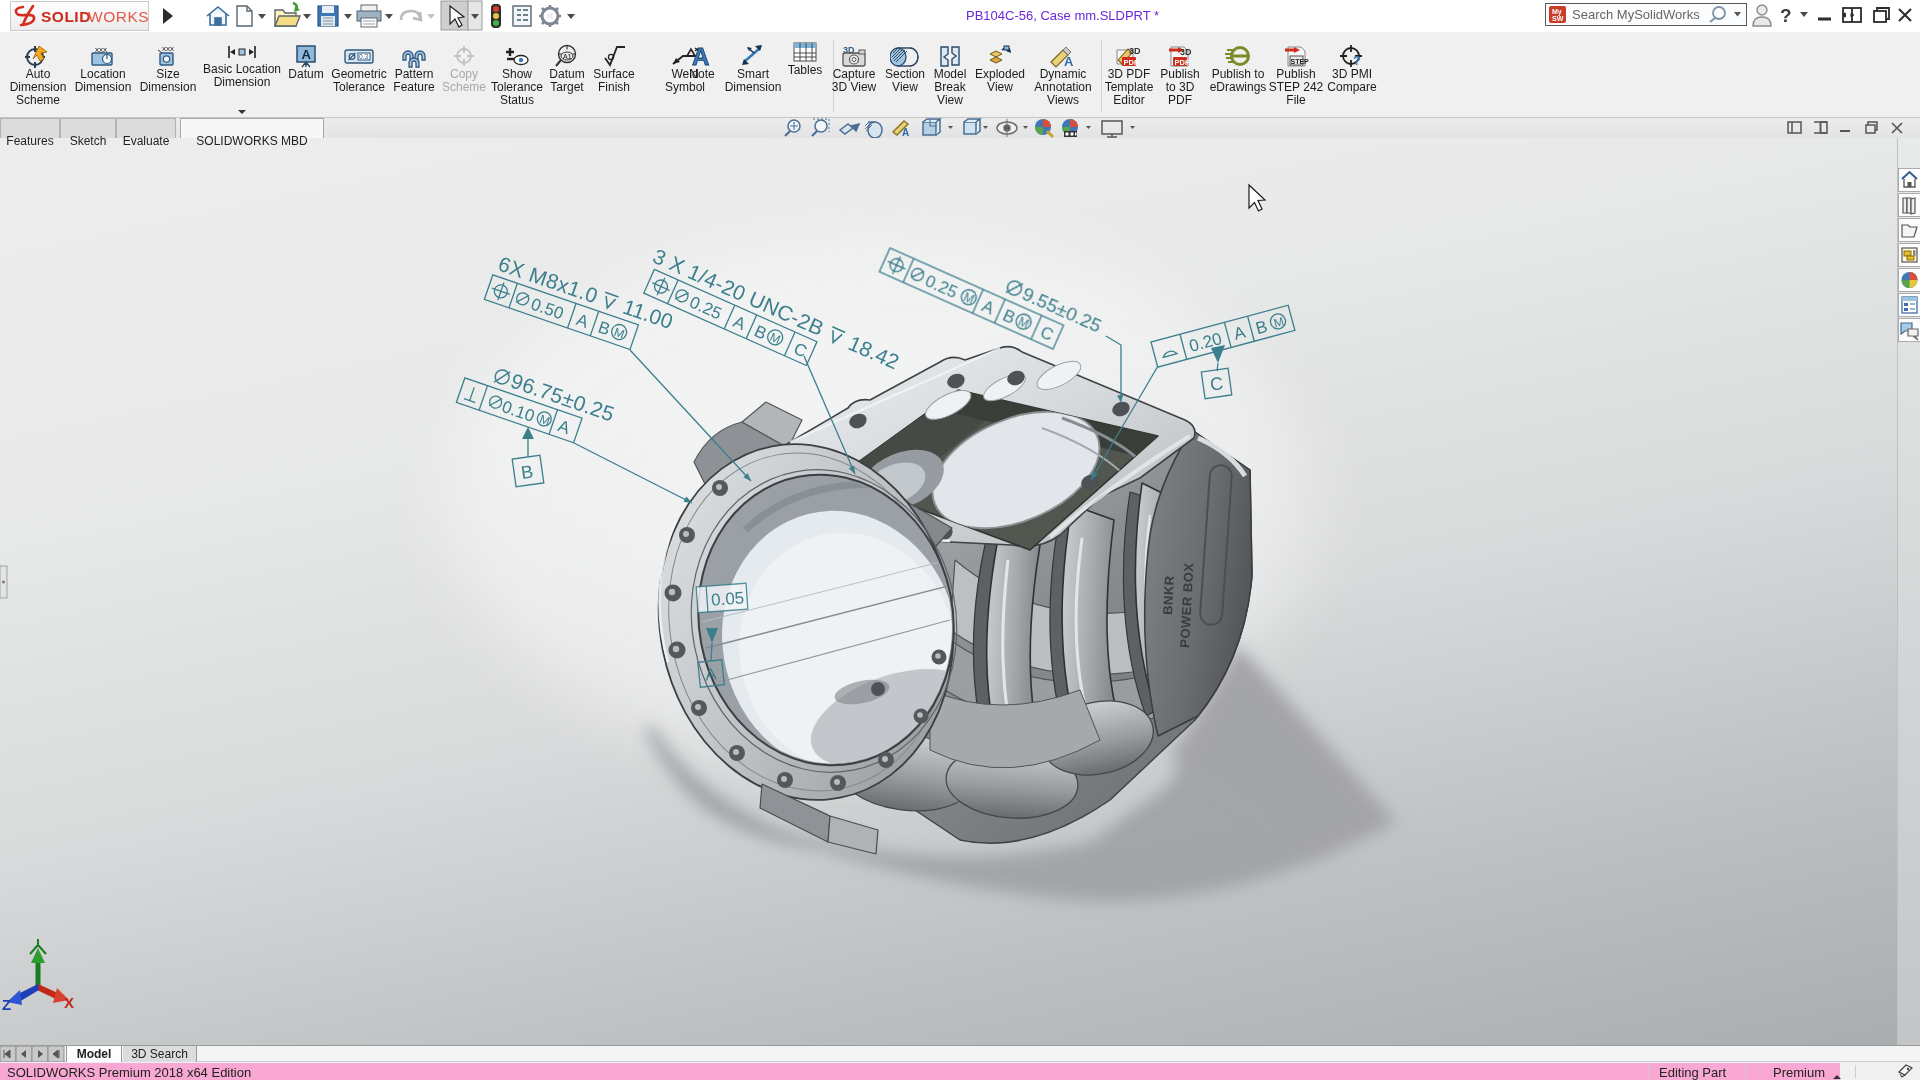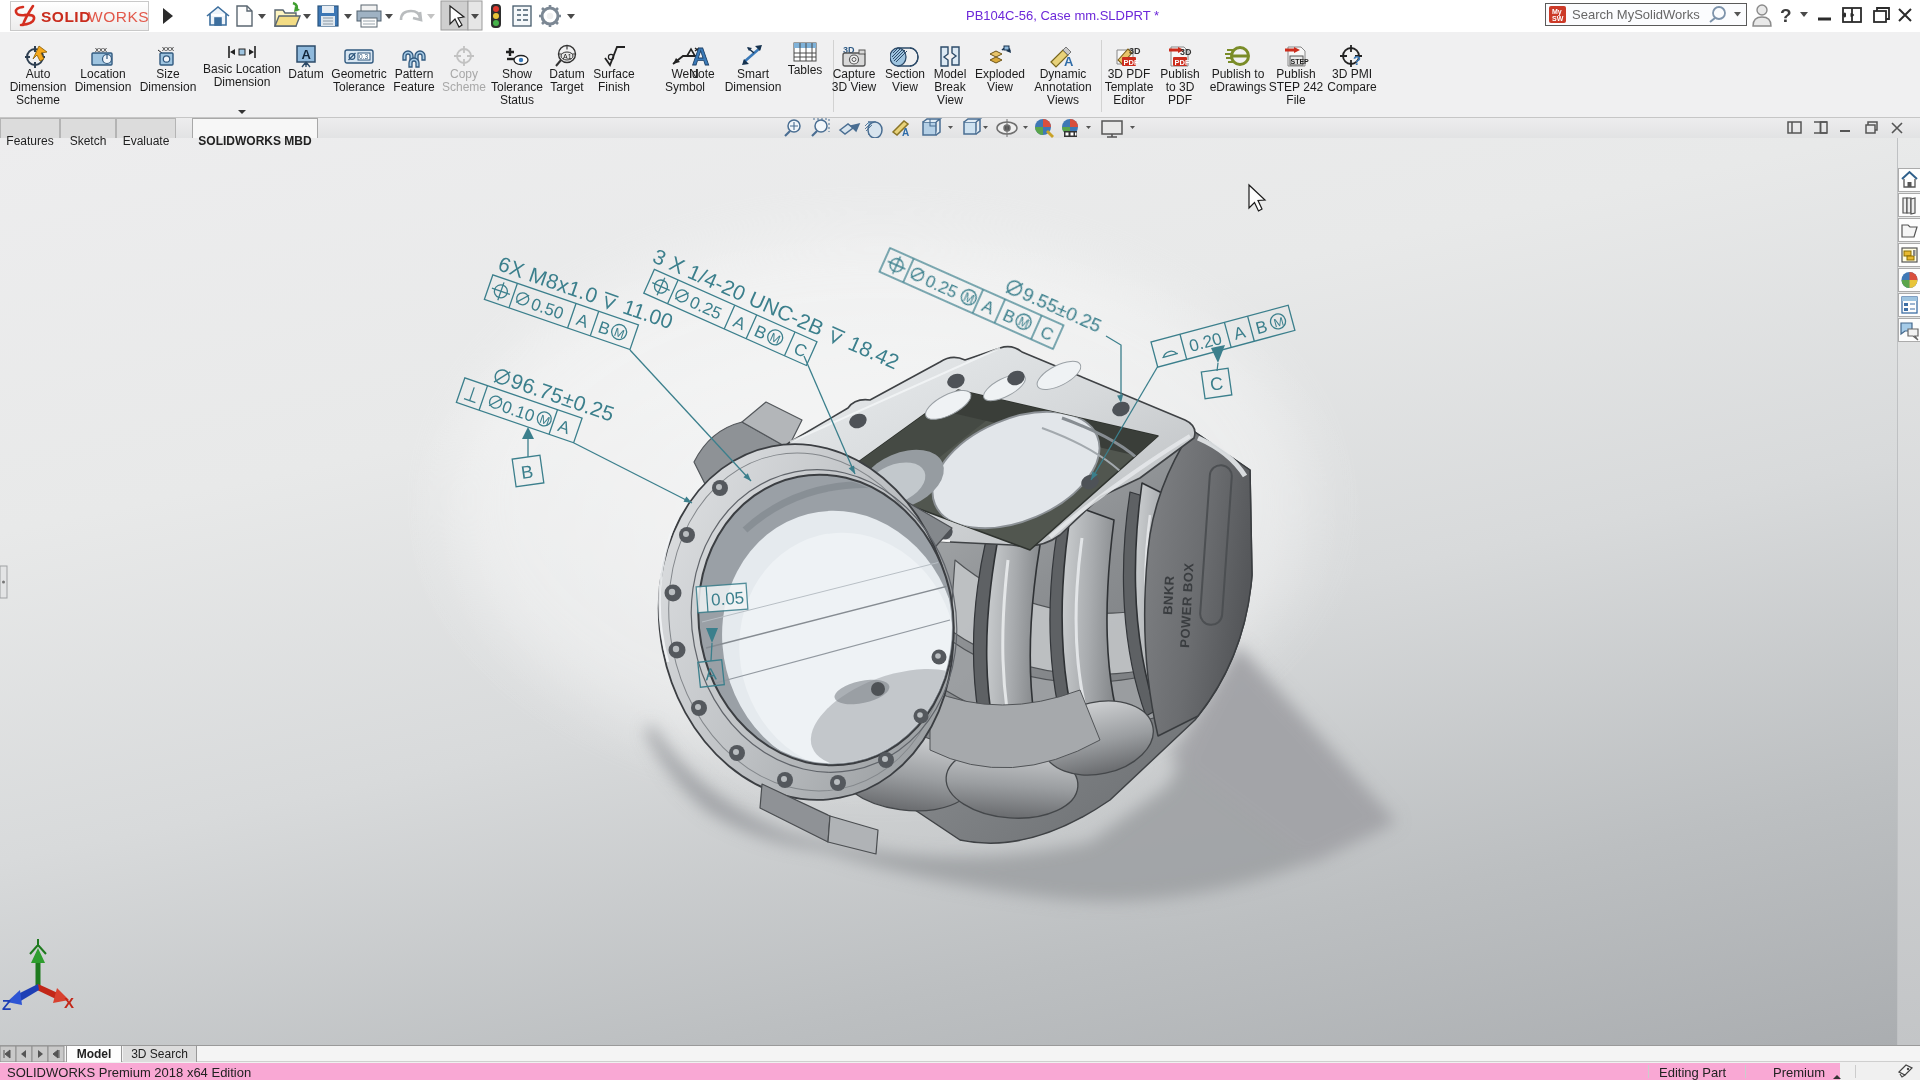--- a/index.html
+++ b/index.html
@@ -637,21 +637,21 @@
     <div class="rb" style="left:1320px;width:64px;top:12px"><svg width="28" height="24" viewBox="0 0 28 24">
           <circle cx="13" cy="12" r="8" fill="none" stroke="#222" stroke-width="1.8"></circle>
           <path d="M13 1 v7 M13 16 v7 M2 12 h7 M17 12 h7" stroke="#222" stroke-width="1.8"></path>
           <text x="15" y="21" font-size="13" font-weight="bold" fill="#3a79b8">?</text>
         </svg>3D PMI<br>Compare</div>
   </div>
   <div id="tabstrip">
     <div class="tab" style="left:0;width:60px">Features</div>
     <div class="tab" style="left:60px;width:56px">Sketch</div>
     <div class="tab" style="left:116px;width:60px">Evaluate</div>
-    <div class="tab" style="left:192px;width:126px;background:#f7f7f7;font-weight:bold;border-color:#a8a8a8">SOLIDWORKS MBD</div>
+    <div class="tab" style="left:180px;width:144px;background:#f7f7f7;font-weight:normal;border-color:#a8a8a8">SOLIDWORKS MBD</div>
     <svg width="370" height="20" viewBox="0 0 370 20" style="position:absolute;left:780px;top:0">
       <g stroke="#4a6e92" stroke-width="1.5" fill="none">
         <circle cx="14" cy="8" r="6" fill="#f2f6fa"></circle>
           <path d="M10 13 l-5 5" stroke-width="2.2"></path>
           <path d="M14 4 v8 M10 8 h8" stroke-width="1.1"></path>
         <circle cx="41" cy="8" r="6" fill="#f2f6fa"></circle>
           <path d="M37 13 l-5 5" stroke-width="2.2"></path>
           <path d="M33 1 h16 v13" stroke-dasharray="2 2" stroke-width="1"></path>
         <path d="M60 12 l8 -6 l5 4 l-8 6 z" fill="#d8e4ee"></path>
           <path d="M71 8 l8 -2 l-3 7 z" fill="#4a6e92"></path>

